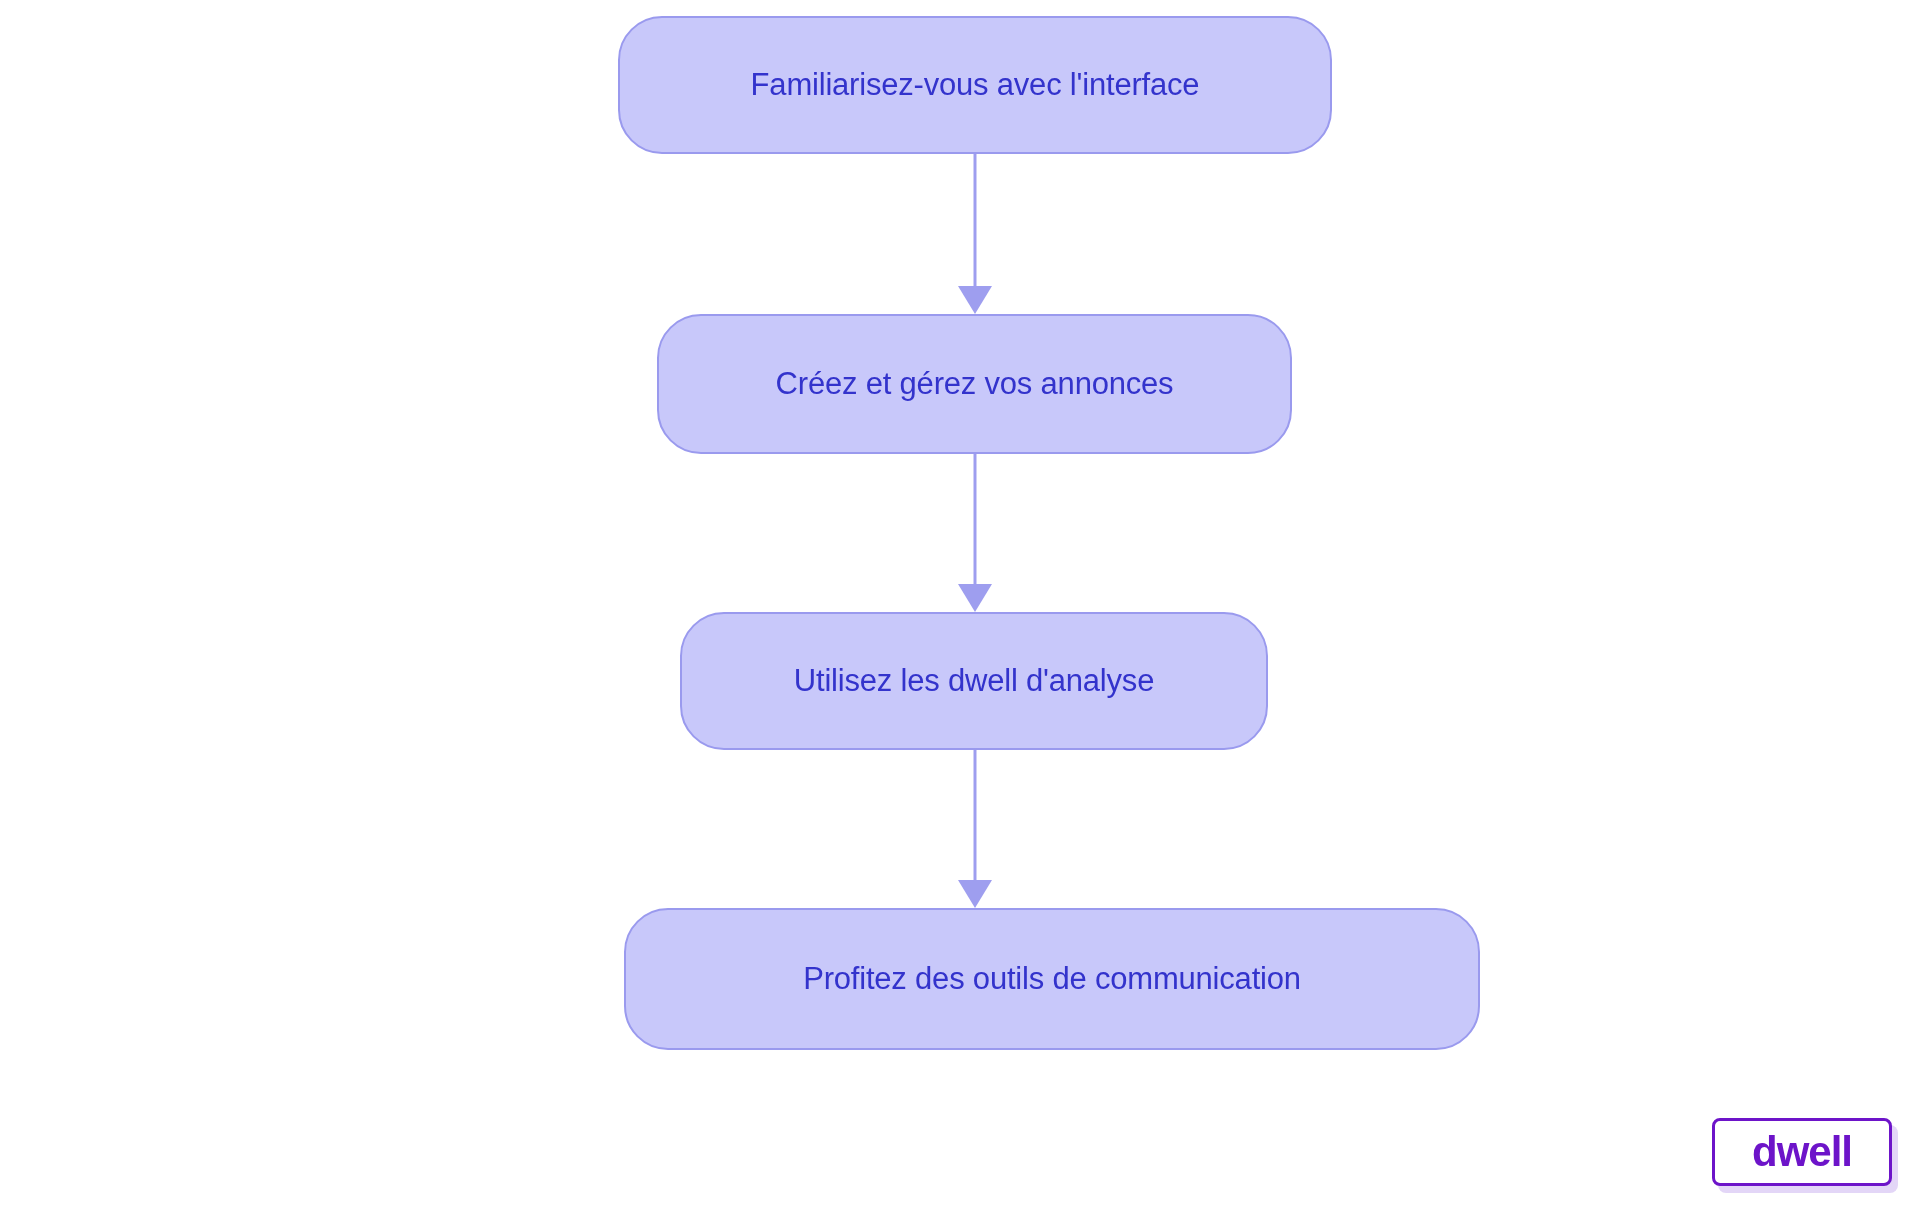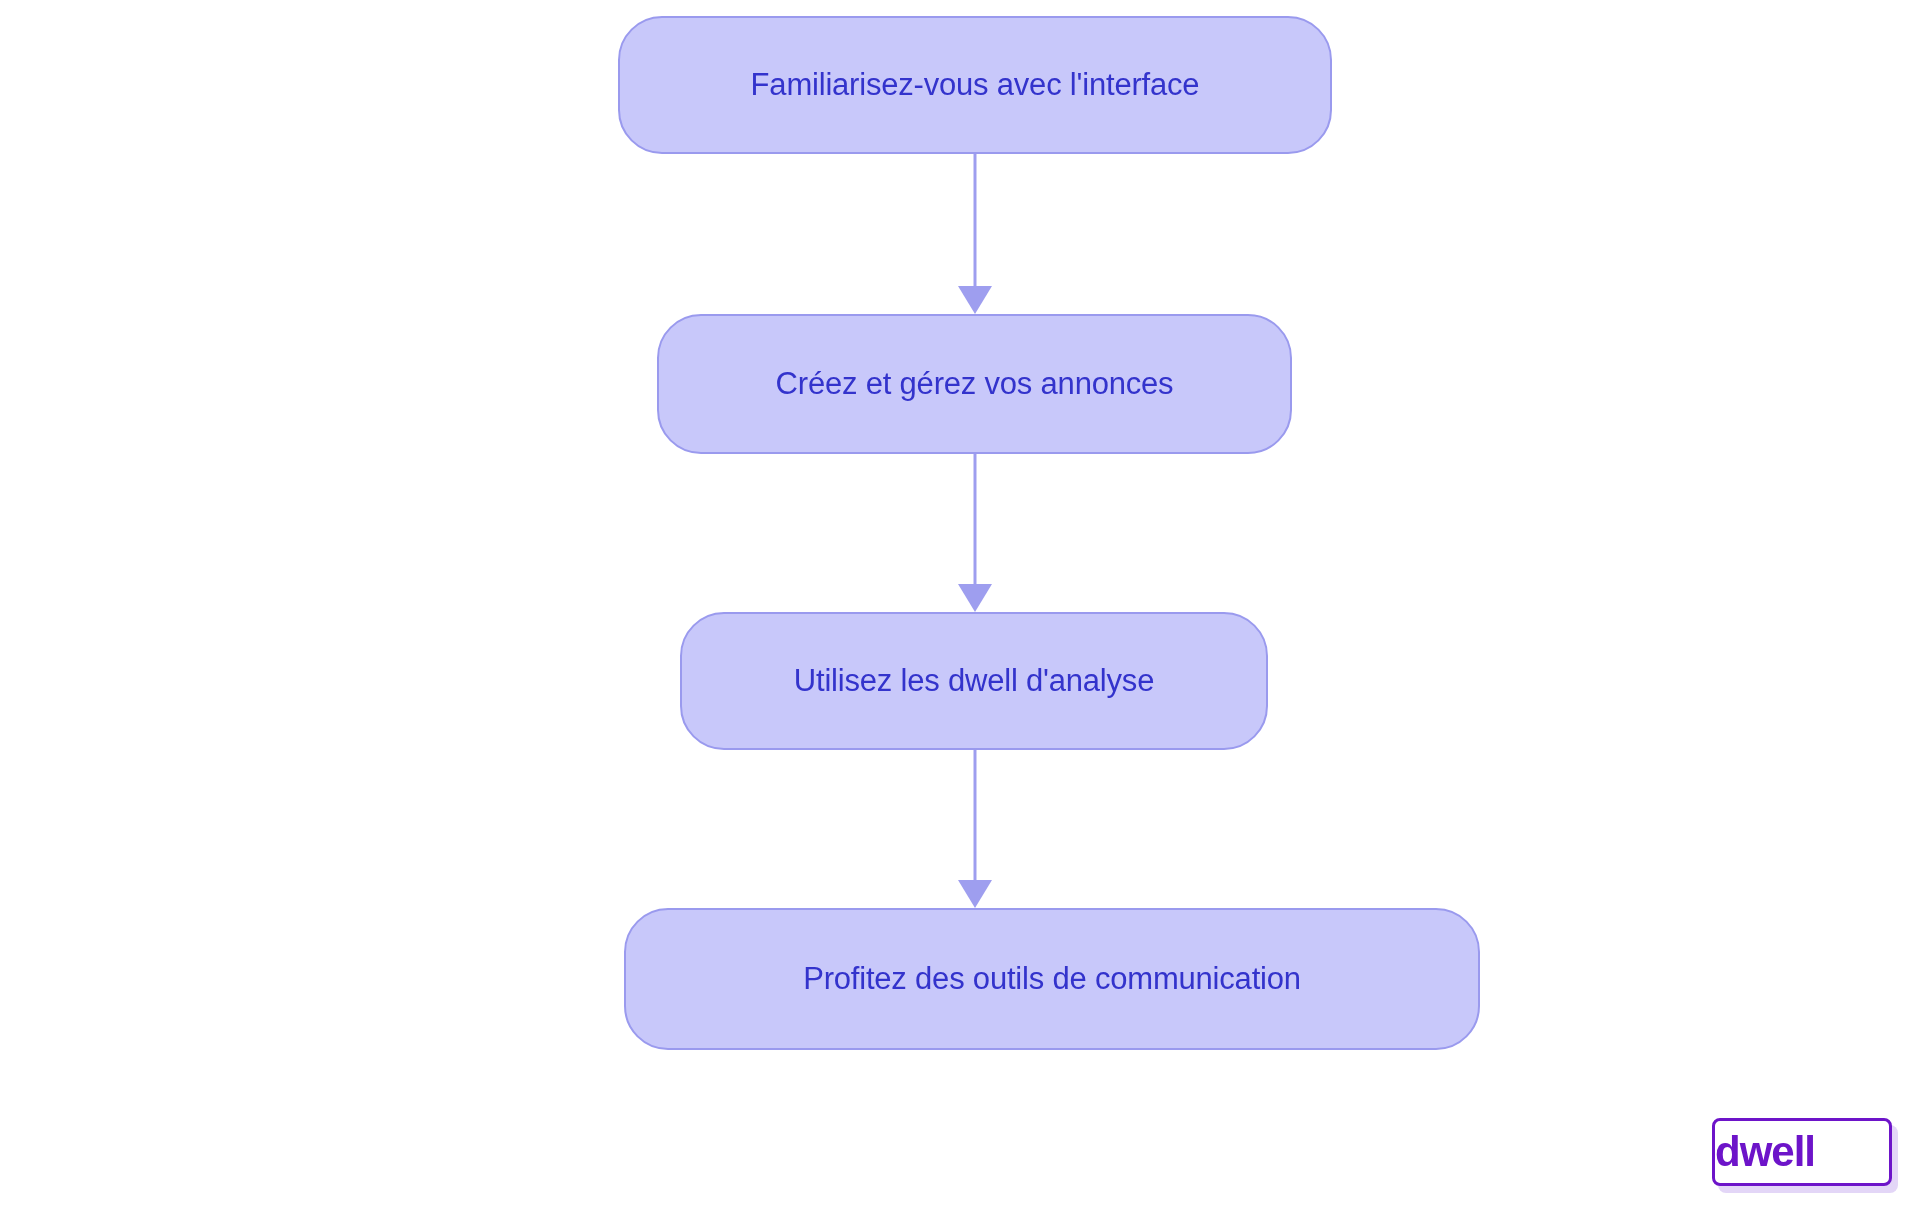--- a/index.html
+++ b/index.html
@@ -64,20 +64,21 @@
     left: 1712px;
     top: 1118px;
     width: 180px;
     height: 68px;
     box-sizing: border-box;
     background: #ffffff;
     border: 3px solid #6d14c9;
     border-radius: 8px;
     display: flex;
     align-items: center;
+    justify-content: center;
     box-shadow: 6px 7px 0 0 #e3d6f7;
     z-index: 5;
   }
   #dwell-badge .dwell-text {
     color: #6d14c9;
     font-size: 42px;
     font-weight: 700;
     letter-spacing: -1px;
     line-height: 1;
   }

